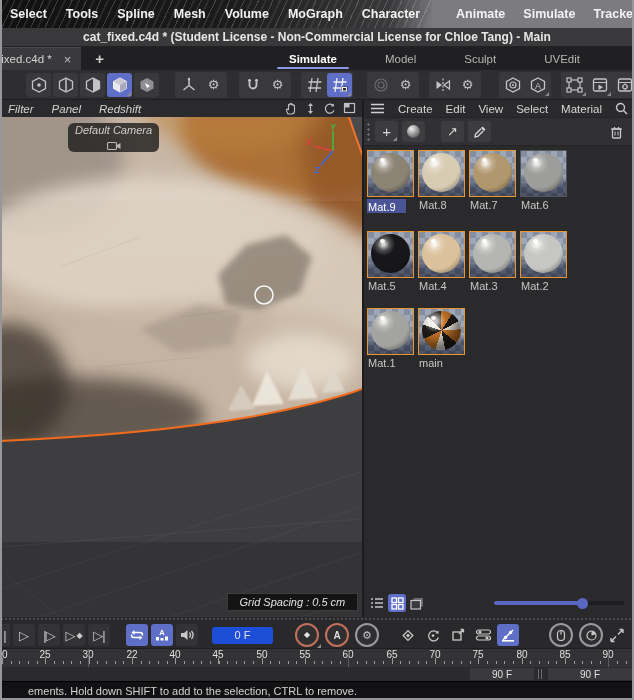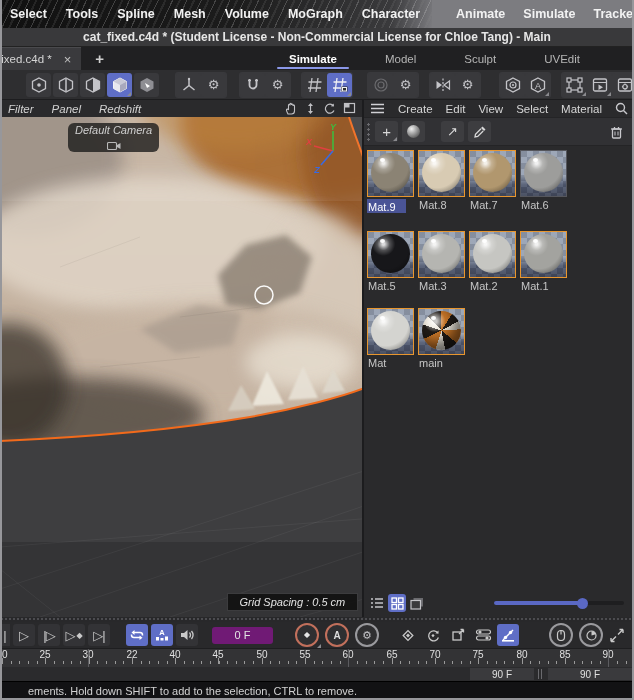--- a/index.html
+++ b/index.html
@@ -81,21 +81,21 @@
   #size-slider .fill{position:absolute;left:0;width:68%;height:4px;border-radius:2px;background:#5a68c4;}
   #size-slider .thumb{position:absolute;left:calc(68% - 5px);width:11px;height:11px;border-radius:50%;background:#5a68c4;}
 
   
   #tl-dots{top:617px;height:5px;background:#28282a;background-image:radial-gradient(circle,#4c4c50 .8px,transparent 1px);background-size:4px 4px;}
   #transport{top:622px;height:26px;background:#29292b;display:flex;align-items:center;}
   .pbtn{height:22px;min-width:22px;display:flex;align-items:center;justify-content:center;color:#c9c9c9;font-size:13px;border-radius:3px;background:#333336;margin-left:3px;flex:0 0 auto;}
   .pbtn.active{background:#5f6ec6;color:#fff;}
   .pbtn.bare{background:transparent;}
   .small-diamond{font-size:8px;margin-left:1px;}
-  #frame-field{width:66px;height:17px;background:#701a75;border-radius:3px;margin-left:14px;
+  #frame-field{width:66px;height:17px;background:#1d4ed8;border-radius:3px;margin-left:14px;
     display:flex;align-items:center;justify-content:center;font-size:11px;color:#e4e4e4;}
   .circ{position:relative;width:20px;height:20px;border-radius:50%;border:2px solid #c2705c;display:flex;align-items:center;justify-content:center;margin-left:6px;color:#ddd;font-size:10px;font-weight:bold;flex:0 0 auto;background:#2f2f31;}
   .circ.grey{border-color:#9a9a9e;}
   .circ .corner{position:absolute;right:-4px;bottom:-3px;width:0;height:0;border-left:4px solid transparent;border-bottom:4px solid #8a8a8e;}
 
   
   #ruler{top:648px;height:19px;background:#333335;border-top:1px solid #1e1e20;box-sizing:border-box;}
   #ruler .nums{position:relative;height:12px;font-size:10px;color:#e0e0e0;}
   #ruler .nums span{position:absolute;transform:translateX(-50%);top:0;}
   #ruler .ticks{height:6px;margin:0 0 0 2px;
@@ -507,41 +507,41 @@
           <div class="mat-name">Mat.6</div>
         </div>
         <div class="mat-cell">
           <div class="mat-thumb">
               <div class="mat-sphere" style="background: radial-gradient(circle at 32% 26%, rgba(255, 255, 255, 0.85) 0px, rgba(255, 255, 255, 0.85) 3%, rgba(255, 255, 255, 0.25) 16%, rgba(255, 255, 255, 0) 30%), radial-gradient(circle at 38% 32%, rgb(23, 23, 26) 45%, rgb(23, 23, 26) 62%, rgba(0, 0, 0, 0.6) 100%) rgb(23, 23, 26);"></div>
             </div>
           <div class="mat-name">Mat.5</div>
         </div>
         <div class="mat-cell">
           <div class="mat-thumb">
+              <div class="mat-sphere" style="background: radial-gradient(circle at 32% 26%, rgba(255, 255, 255, 0.85) 0px, rgba(255, 255, 255, 0.85) 3%, rgba(255, 255, 255, 0.25) 16%, rgba(255, 255, 255, 0) 30%), radial-gradient(circle at 38% 32%, rgb(220, 194, 156) 45%, rgb(220, 194, 156) 62%, rgba(0, 0, 0, 0.6) 100%) rgb(220, 194, 156);"></div>
+            </div>
+          <div class="mat-name">Mat.4</div>
+        </div>
+        <div class="mat-cell">
+          <div class="mat-thumb">
               <div class="mat-sphere" style="background: radial-gradient(circle at 32% 26%, rgba(255, 255, 255, 0.85) 0px, rgba(255, 255, 255, 0.85) 3%, rgba(255, 255, 255, 0.25) 16%, rgba(255, 255, 255, 0) 30%), radial-gradient(circle at 38% 32%, rgb(181, 181, 177) 45%, rgb(181, 181, 177) 62%, rgba(0, 0, 0, 0.6) 100%) rgb(181, 181, 177);"></div>
             </div>
           <div class="mat-name">Mat.3</div>
         </div>
         <div class="mat-cell">
           <div class="mat-thumb">
               <div class="mat-sphere" style="background: radial-gradient(circle at 32% 26%, rgba(255, 255, 255, 0.85) 0px, rgba(255, 255, 255, 0.85) 3%, rgba(255, 255, 255, 0.25) 16%, rgba(255, 255, 255, 0) 30%), radial-gradient(circle at 38% 32%, rgb(198, 198, 194) 45%, rgb(198, 198, 194) 62%, rgba(0, 0, 0, 0.6) 100%) rgb(198, 198, 194);"></div>
             </div>
           <div class="mat-name">Mat.2</div>
         </div>
         <div class="mat-cell">
           <div class="mat-thumb">
               <div class="mat-sphere" style="background: radial-gradient(circle at 32% 26%, rgba(255, 255, 255, 0.85) 0px, rgba(255, 255, 255, 0.85) 3%, rgba(255, 255, 255, 0.25) 16%, rgba(255, 255, 255, 0) 30%), radial-gradient(circle at 38% 32%, rgb(163, 163, 159) 45%, rgb(163, 163, 159) 62%, rgba(0, 0, 0, 0.6) 100%) rgb(163, 163, 159);"></div>
             </div>
           <div class="mat-name">Mat.1</div>
-        </div>
-        <div class="mat-cell">
-          <div class="mat-thumb">
-              <div class="mat-sphere" style="background: radial-gradient(circle at 32% 26%, rgba(255, 255, 255, 0.85) 0px, rgba(255, 255, 255, 0.85) 3%, rgba(255, 255, 255, 0.25) 16%, rgba(255, 255, 255, 0) 30%), radial-gradient(circle at 38% 32%, rgb(212, 212, 208) 45%, rgb(212, 212, 208) 62%, rgba(0, 0, 0, 0.6) 100%) rgb(212, 212, 208);"></div>
-            </div>
-          <div class="mat-name">Mat</div>
         </div>
         <div class="mat-cell">
           <div class="mat-thumb">
               <div class="mat-sphere" style="background: radial-gradient(circle at 32% 26%, rgba(255, 255, 255, 0.75) 0px, rgba(255, 255, 255, 0.75) 6%, rgba(255, 255, 255, 0) 28%), repeating-conic-gradient(rgb(197, 116, 39) 0deg, rgb(197, 116, 39) 9%, rgb(33, 28, 24) 0deg, rgb(33, 28, 24) 17%, rgb(233, 227, 215) 0deg, rgb(233, 227, 215) 24%, rgb(197, 116, 39) 0deg, rgb(197, 116, 39) 36%, rgb(33, 28, 24) 0deg, rgb(33, 28, 24) 47%, rgb(233, 227, 215) 0deg, rgb(233, 227, 215) 55%, rgb(197, 116, 39) 0deg, rgb(197, 116, 39) 68%, rgb(33, 28, 24) 0deg, rgb(33, 28, 24) 80%, rgb(233, 227, 215) 0deg, rgb(233, 227, 215) 88%, rgb(33, 28, 24) 0deg, rgb(33, 28, 24) 100%); box-shadow: rgba(0, 0, 0, 0.55) -6px -8px 12px inset;"></div>
             </div>
           <div class="mat-name">main</div>
         </div>
       </div>
 
       <div id="mat-spacer"></div>

